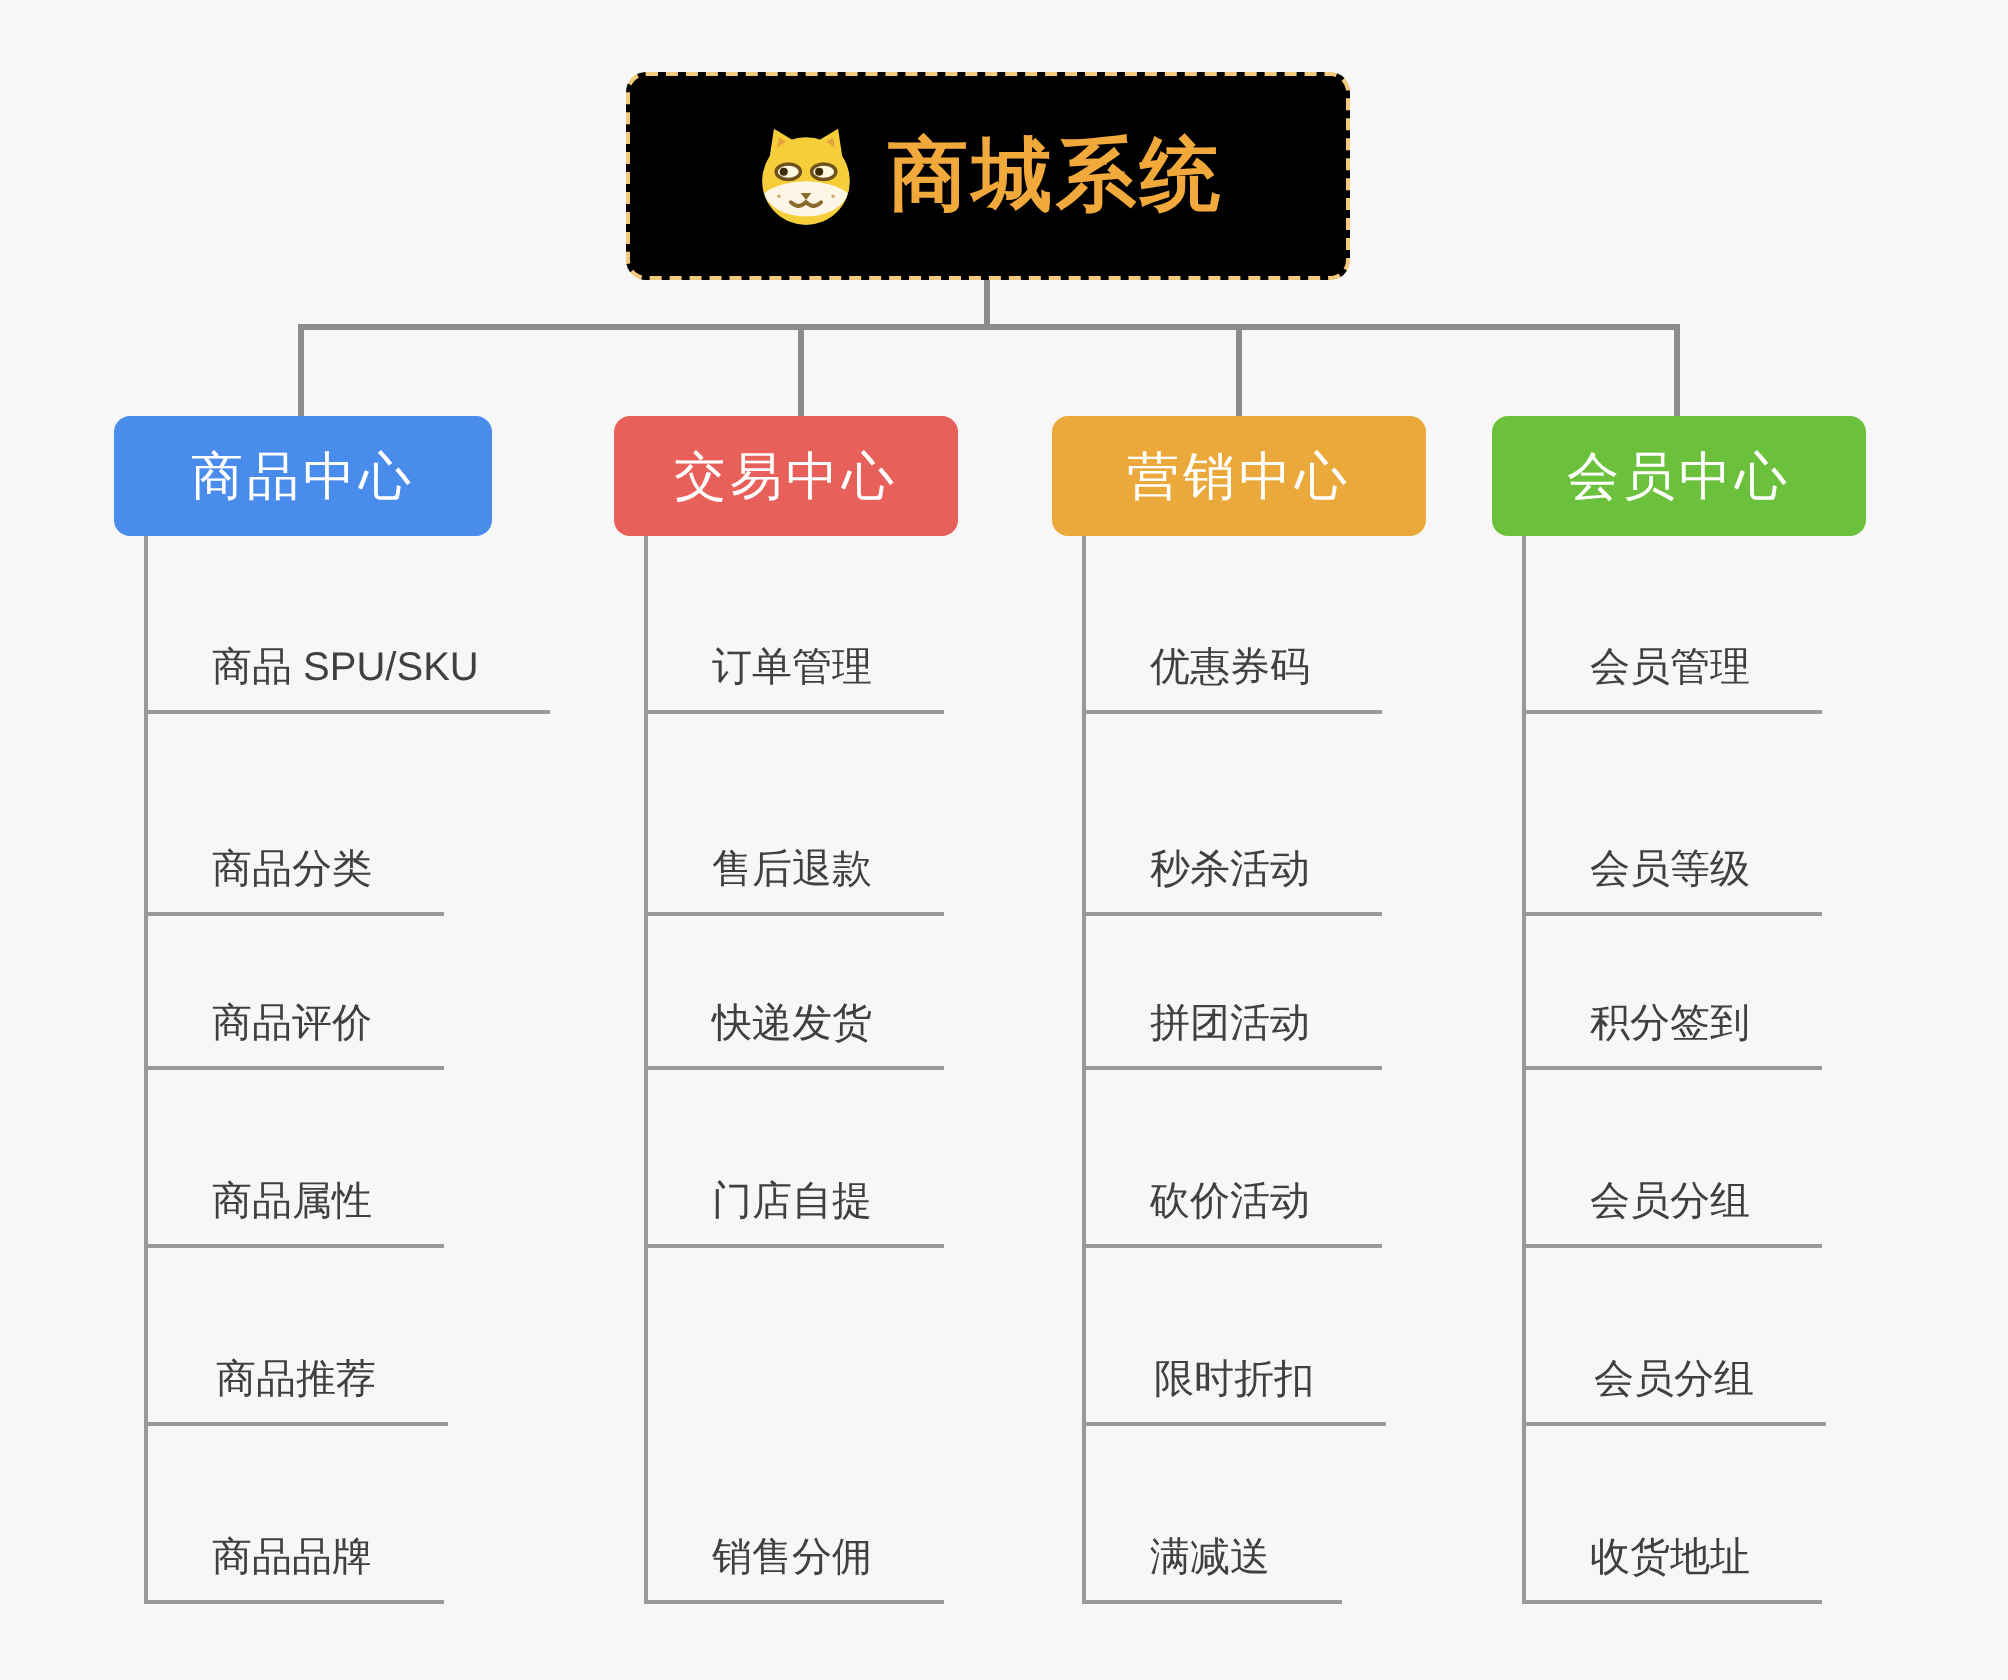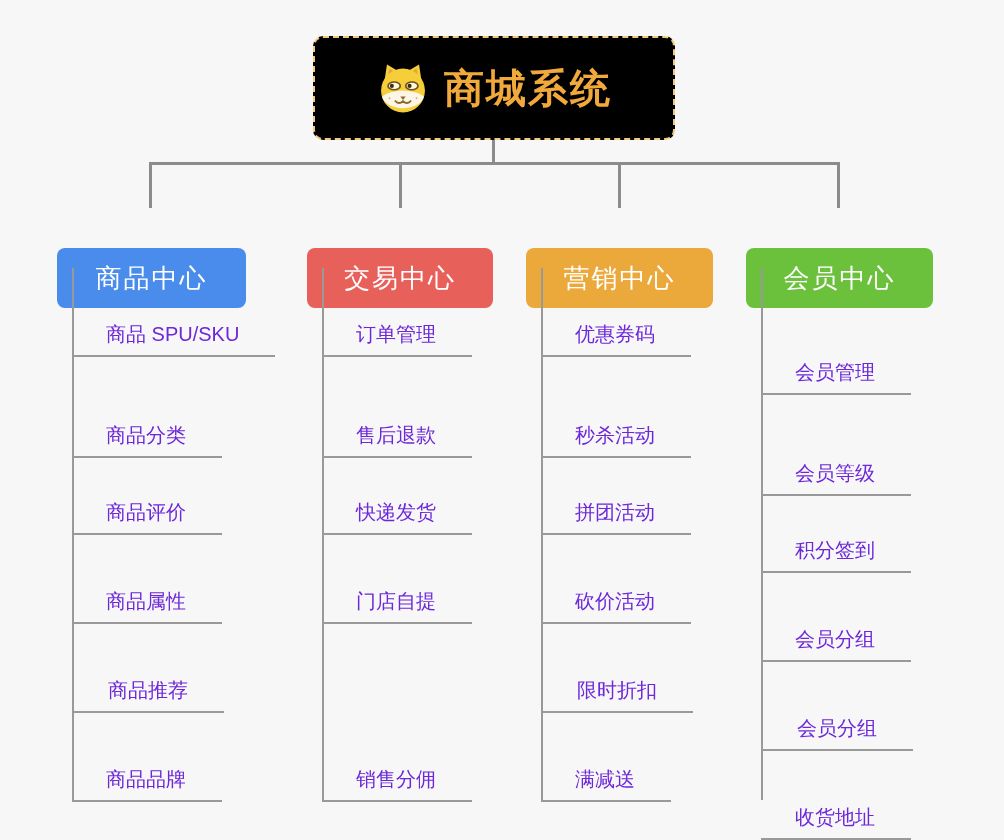--- a/index.html
+++ b/index.html
@@ -36,50 +36,50 @@
   .drop-2{left:399px;top:162px;width:3px;height:46px;}
   .drop-3{left:618px;top:162px;width:3px;height:46px;}
   .drop-4{left:837px;top:162px;width:3px;height:46px;}
 
   
   .branch-header{
     position:absolute;top:208px;height:60px;
     border-radius:8px;
     display:flex;align-items:center;justify-content:center;
     color:#ffffff;font-size:26px;letter-spacing:2px;
-    cursor:pointer;box-sizing:border-box;white-space:nowrap;margin-top:40px;
+    cursor:pointer;box-sizing:border-box;white-space:nowrap;
   }
   .bh-1{left:57px; width:189px;}
-  .bh-2{left:307px;width:186px;}
+  .bh-2{left:307px;width:172px;}
   .bh-3{left:526px;width:187px;}
   .bh-4{left:746px;width:187px;}
 
   
   .branch-spine{position:absolute;top:268px;width:2px;height:532px;background:#999999;}
   .sp-1{left:72px;}
   .sp-2{left:322px;}
   .sp-3{left:541px;}
   .sp-4{left:761px;}
 
   
   .leaf{
     position:absolute;
     box-sizing:content-box;
     width:fit-content;
-    font-size:20px;color:#6d28d9;
+    font-size:20px;color:#404040;
     line-height:26px;
     padding:0 36px 8px 34px;
     border-bottom:2px solid #999999;
     white-space:nowrap;
     cursor:pointer;
   }
   .col-1{left:72px;}
   .col-2{left:322px;}
   .col-3{left:541px;}
-  .col-4{left:761px;margin-top:38px;}
+  .col-4{left:761px;}
   .row-1{top:321px;}
   .row-2{top:422px;}
   .row-3{top:499px;}
   .row-4{top:588px;}
   .row-5{top:677px;padding-left:36px;}
   .row-6{top:766px;}
 </style>
 </head>
 <body>
 

